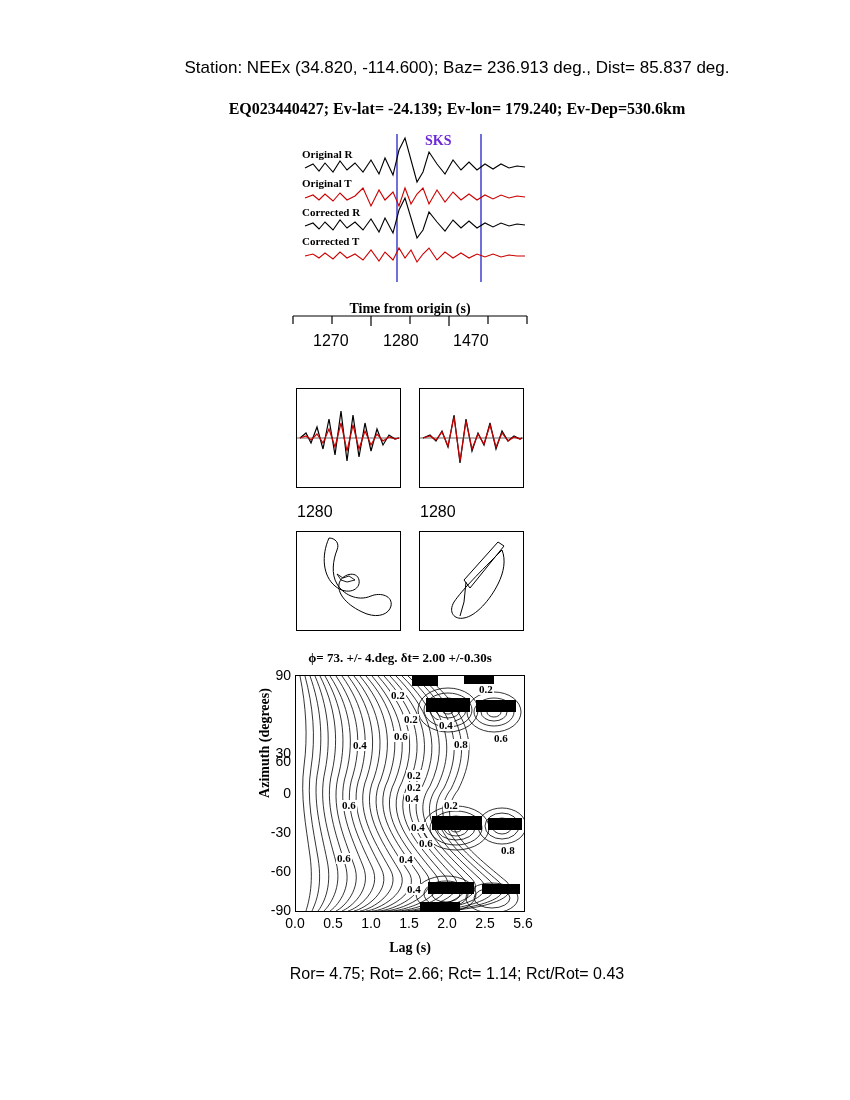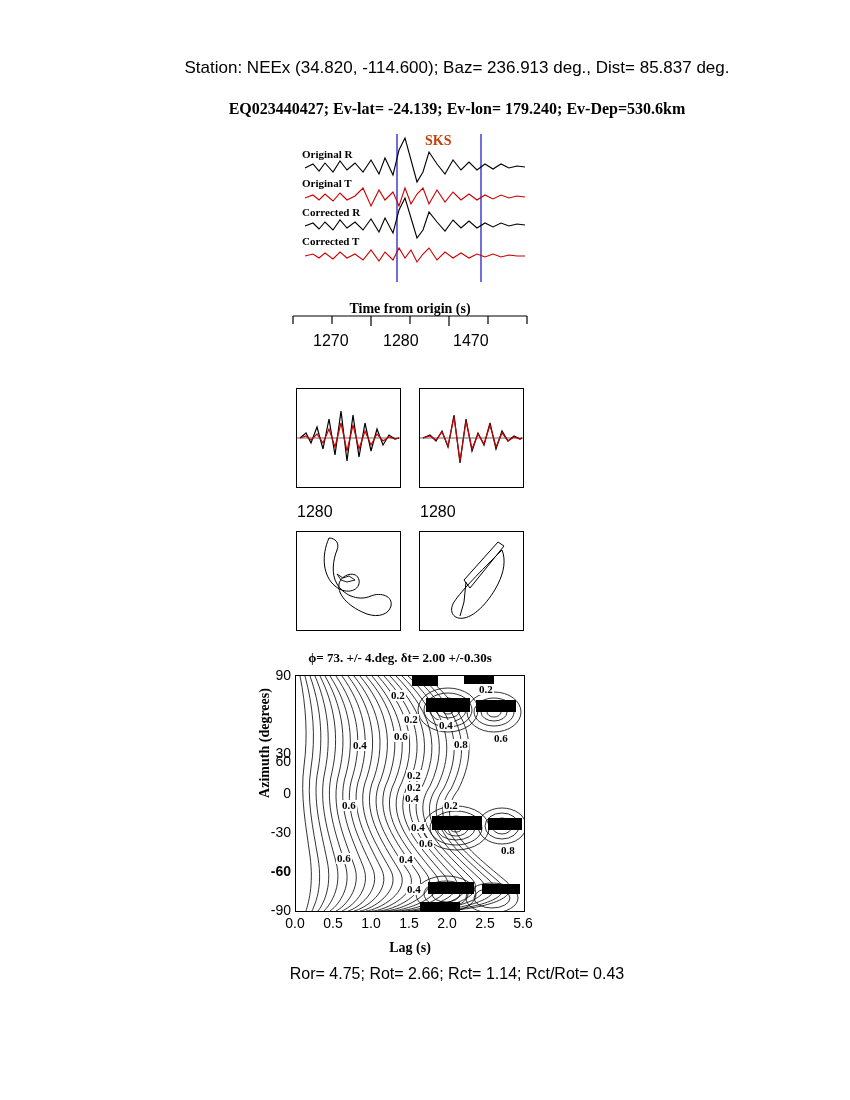--- a/index.html
+++ b/index.html
@@ -51,21 +51,21 @@
     position: absolute;
     font-family: "Liberation Serif", serif;
     font-weight: bold;
     font-size: 11px;
     white-space: nowrap;
   }
   #label-sks {
     position: absolute;
     left: 425px;
     top: 133px;
-    color: #c2410c;
+    color: #6d28d9;
     font-family: "Liberation Serif", serif;
     font-weight: bold;
     font-size: 14px;
   }
 
   
   #time-axis {
     position: absolute;
     left: 285px;
     top: 300px;
@@ -362,21 +362,21 @@
 <div class="contour-inline-label" style="left:336px; top:853px;">0.6</div>
 <div class="contour-inline-label" style="left:406px; top:884px;">0.4</div>
 <div class="contour-inline-label" style="left:402px; top:897px;"></div>
 
 <div id="ylabels">
   <div class="axis-tick-y" style="top:-8px;">90</div>
   <div class="axis-tick-y" style="top:38px;margin-top:40px;">60</div>
   <div class="axis-tick-y" style="top:70px;">30</div>
   <div class="axis-tick-y" style="top:110px;">0</div>
   <div class="axis-tick-y" style="top:149px;">-30</div>
-  <div class="axis-tick-y" style="top:188px;font-weight:bold;">-60</div>
+  <div class="axis-tick-y" style="top:188px;">-60</div>
   <div class="axis-tick-y" style="top:227px;">-90</div>
 </div>
 
 <div id="ylabel-title-wrap">
   <div id="ylabel-title" style="position:absolute; left:0; top:0;">Azimuth (degrees)</div>
 </div>
 
 <div id="xlabels">
   <div class="axis-tick-x" style="left:10px;">0.0</div>
   <div class="axis-tick-x" style="left:48px;">0.5</div>

